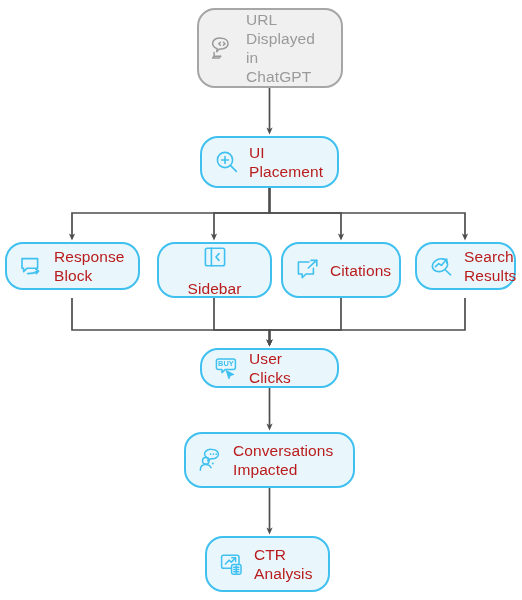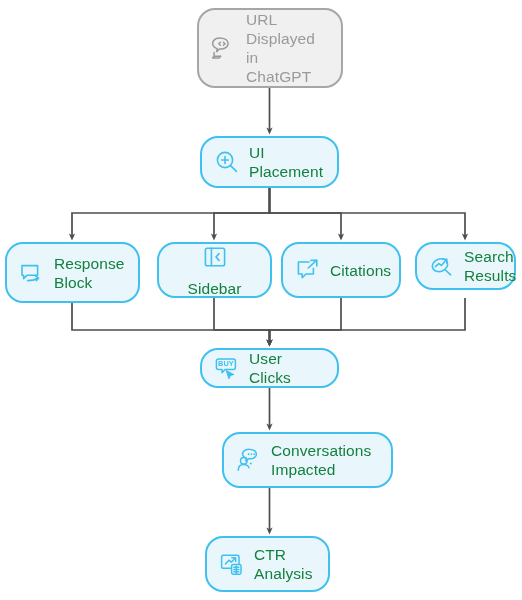--- a/index.html
+++ b/index.html
@@ -42,21 +42,21 @@
   .node-gray {
     background: #f0f0f0;
     border: 2px solid #a6a6a6;
   }
   .node-label {
     font-size: 15.5px;
     line-height: 19px;
     white-space: pre-line;
     letter-spacing: 0.1px;
   }
-  .node-blue .node-label { color: #15803d; }
+  .node-blue .node-label { color: #b91c1c; }
   .node-gray .node-label { color: #9a9a9a; }
   .node-icon {
     flex: 0 0 auto;
     width: 26px;
     height: 26px;
     display: block;
   }
   .node-icon svg { display: block; width: 26px; height: 26px; }
 </style>
 </head>
@@ -105,21 +105,21 @@
       <svg viewBox="0 0 26 26" fill="none" stroke="#3fc0ef" stroke-width="1.6" stroke-linecap="round" stroke-linejoin="round">
         <circle cx="11" cy="11" r="7.6"></circle>
         <path d="M11,7.6 L11,14.4 M7.6,11 L14.4,11"></path>
         <path d="M16.6,16.6 L22.4,22.4"></path>
       </svg>
     </span>
     <span class="node-label">UI
 Placement</span>
   </div>
 
-  <div class="node node-blue" style="left:5px; top:242px; width:135px; height:61px;">
+  <div class="node node-blue" style="left:5px; top:242px; width:135px; height:48px;">
     <span class="node-icon">
       <svg viewBox="0 0 26 26" fill="none" stroke="#3fc0ef" stroke-width="1.6" stroke-linecap="round" stroke-linejoin="round">
         <path d="M3,5.6 L18.6,5.6 L18.6,15.2 L8.2,15.2 L4.6,18.6 L4.6,15.2 L3,15.2 Z"></path>
         <path d="M8.6,20.6 C12.6,20.6 15.6,20.1 18.6,18.2"></path>
         <path d="M16.6,16 L19.6,18.1 L17.2,20.6"></path>
       </svg>
     </span>
     <span class="node-label">Response
 Block</span>
   </div>
@@ -163,21 +163,21 @@
     <span class="node-icon">
       <svg viewBox="0 0 26 26" fill="none" stroke="#3fc0ef" stroke-width="1.5" stroke-linecap="round" stroke-linejoin="round">
         <path d="M4.4,4 L19.4,4 A2,2 0 0 1 21.4,6 L21.4,12.4 A2,2 0 0 1 19.4,14.4 L11.4,14.4 L8,17.6 L8,14.4 L4.4,14.4 A2,2 0 0 1 2.4,12.4 L2.4,6 A2,2 0 0 1 4.4,4 Z"></path>
         <text x="11.9" y="11.4" font-family="'Liberation Sans', sans-serif" font-size="7.4" font-weight="bold" fill="#3fc0ef" stroke="none" text-anchor="middle">BUY</text>
         <path d="M12.4,15.8 L19.6,19.4 L16.3,20.5 L14.9,23.6 Z" fill="#3fc0ef" stroke="#3fc0ef" stroke-width="1.1"></path>
       </svg>
     </span>
     <span class="node-label">User Clicks</span>
   </div>
 
-  <div class="node node-blue" style="left:184px; top:432px; width:171px; height:56px;margin-left:38px;">
+  <div class="node node-blue" style="left:184px; top:432px; width:171px; height:56px;">
     <span class="node-icon">
       <svg viewBox="0 0 26 26" fill="none" stroke="#3fc0ef" stroke-width="1.5" stroke-linecap="round" stroke-linejoin="round">
         <path d="M14.6,2.6 A5.8,4.6 0 1 1 14.6,11.8 L12.6,11.8 L9.8,14 L10.4,11.4 A5.8,4.6 0 0 1 14.6,2.6 Z"></path>
         <circle cx="12.6" cy="7.2" r="0.85" fill="#3fc0ef" stroke="none"></circle>
         <circle cx="15.4" cy="7.2" r="0.85" fill="#3fc0ef" stroke="none"></circle>
         <circle cx="18.2" cy="7.2" r="0.85" fill="#3fc0ef" stroke="none"></circle>
         <circle cx="7.8" cy="13.8" r="3.3"></circle>
         <path d="M2.3,23.2 C2.3,19.4 4.8,17.6 7.8,17.6 C10.1,17.6 12.1,18.6 13,20.8"></path>
         <circle cx="14.8" cy="16.4" r="1" fill="#3fc0ef" stroke="none"></circle>
       </svg>

